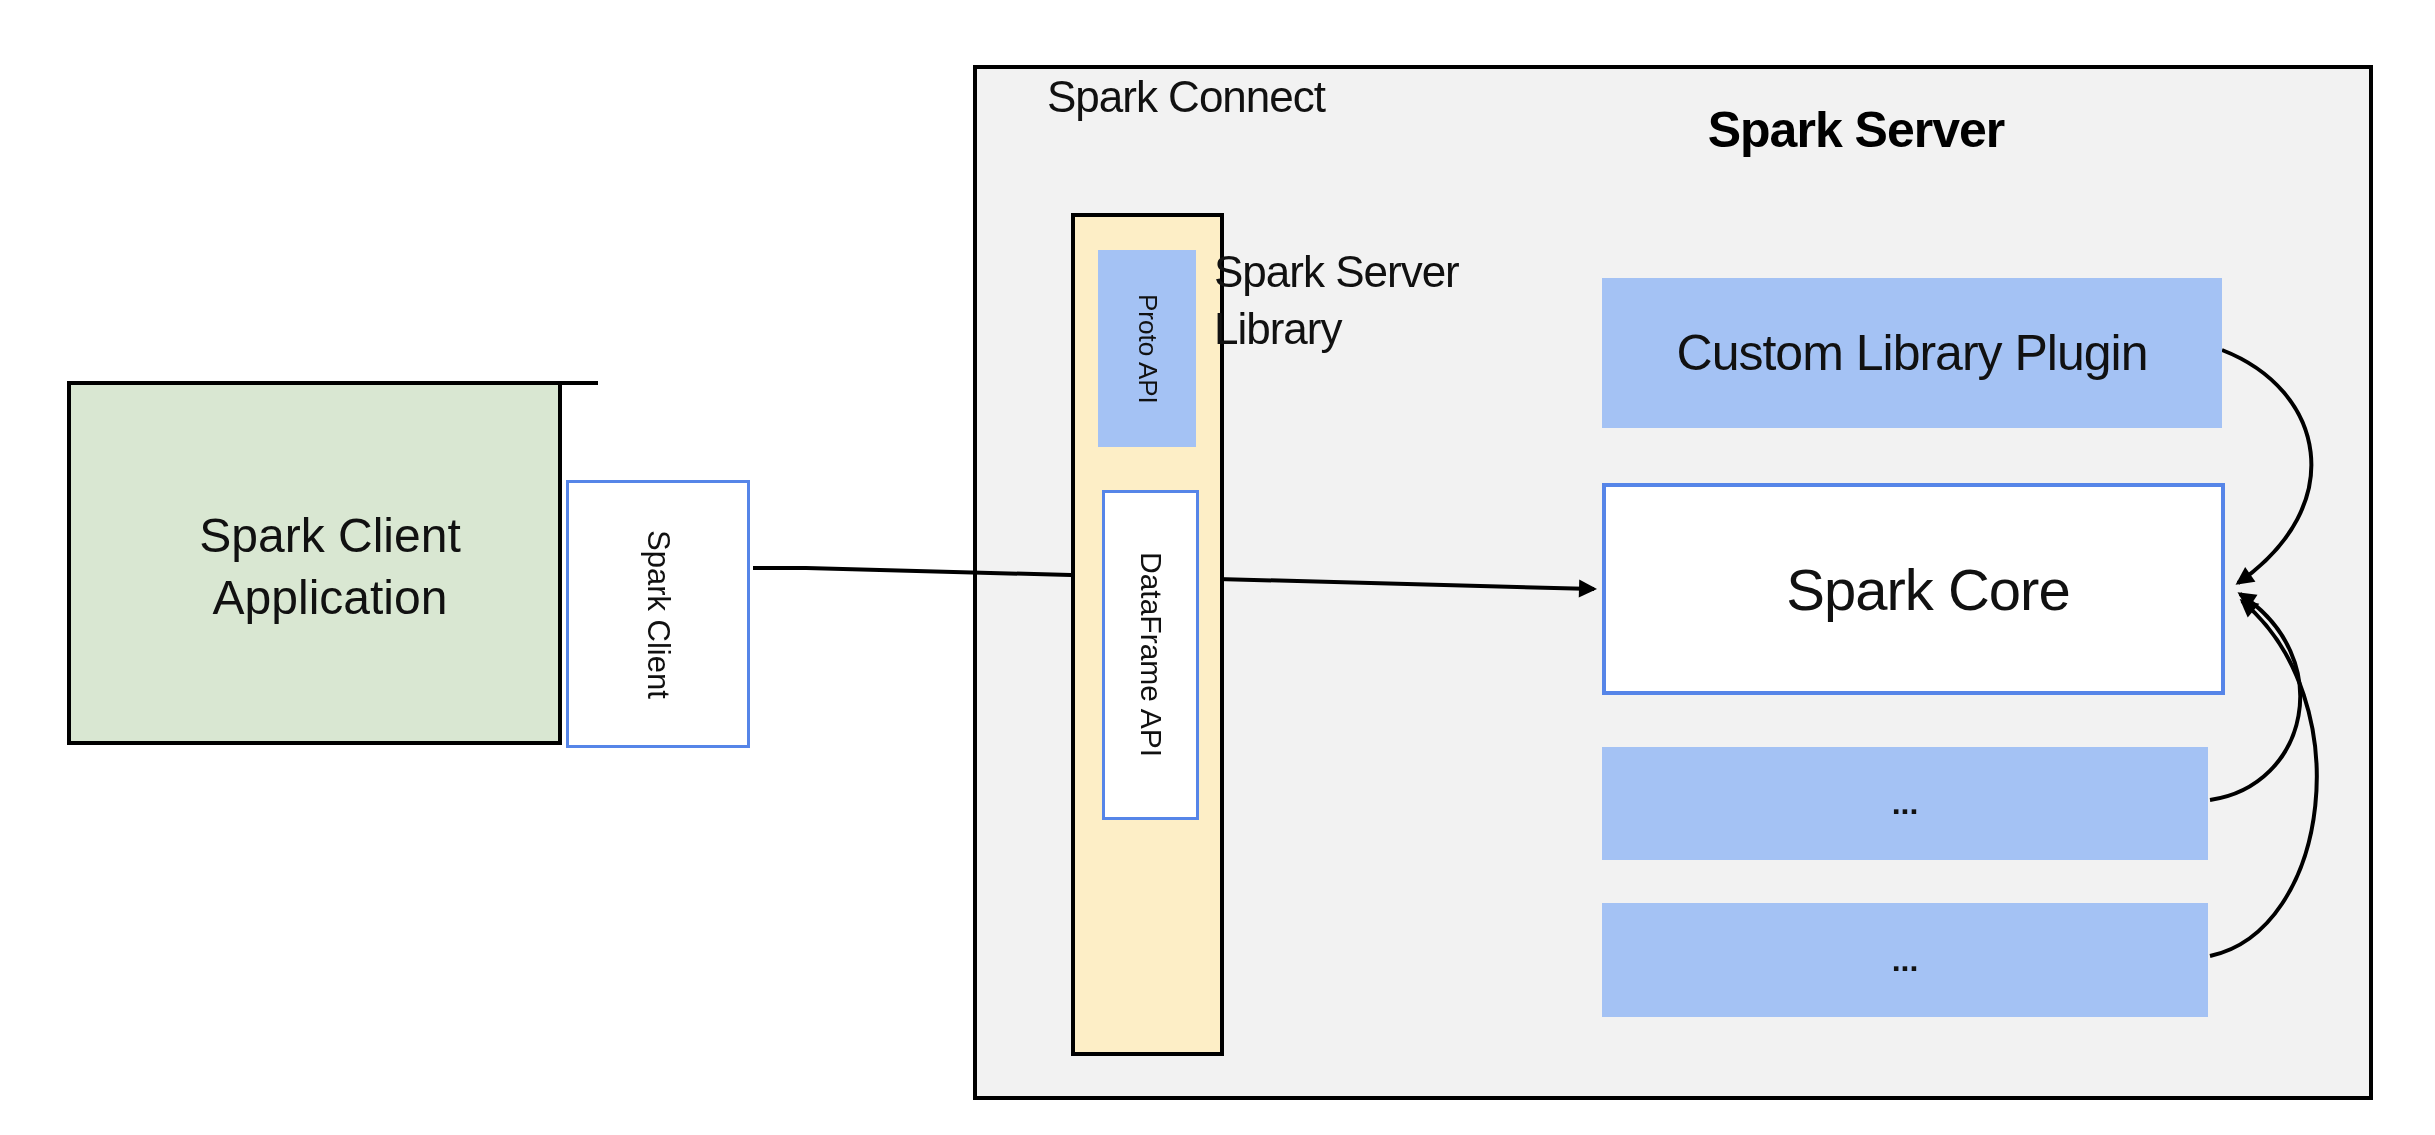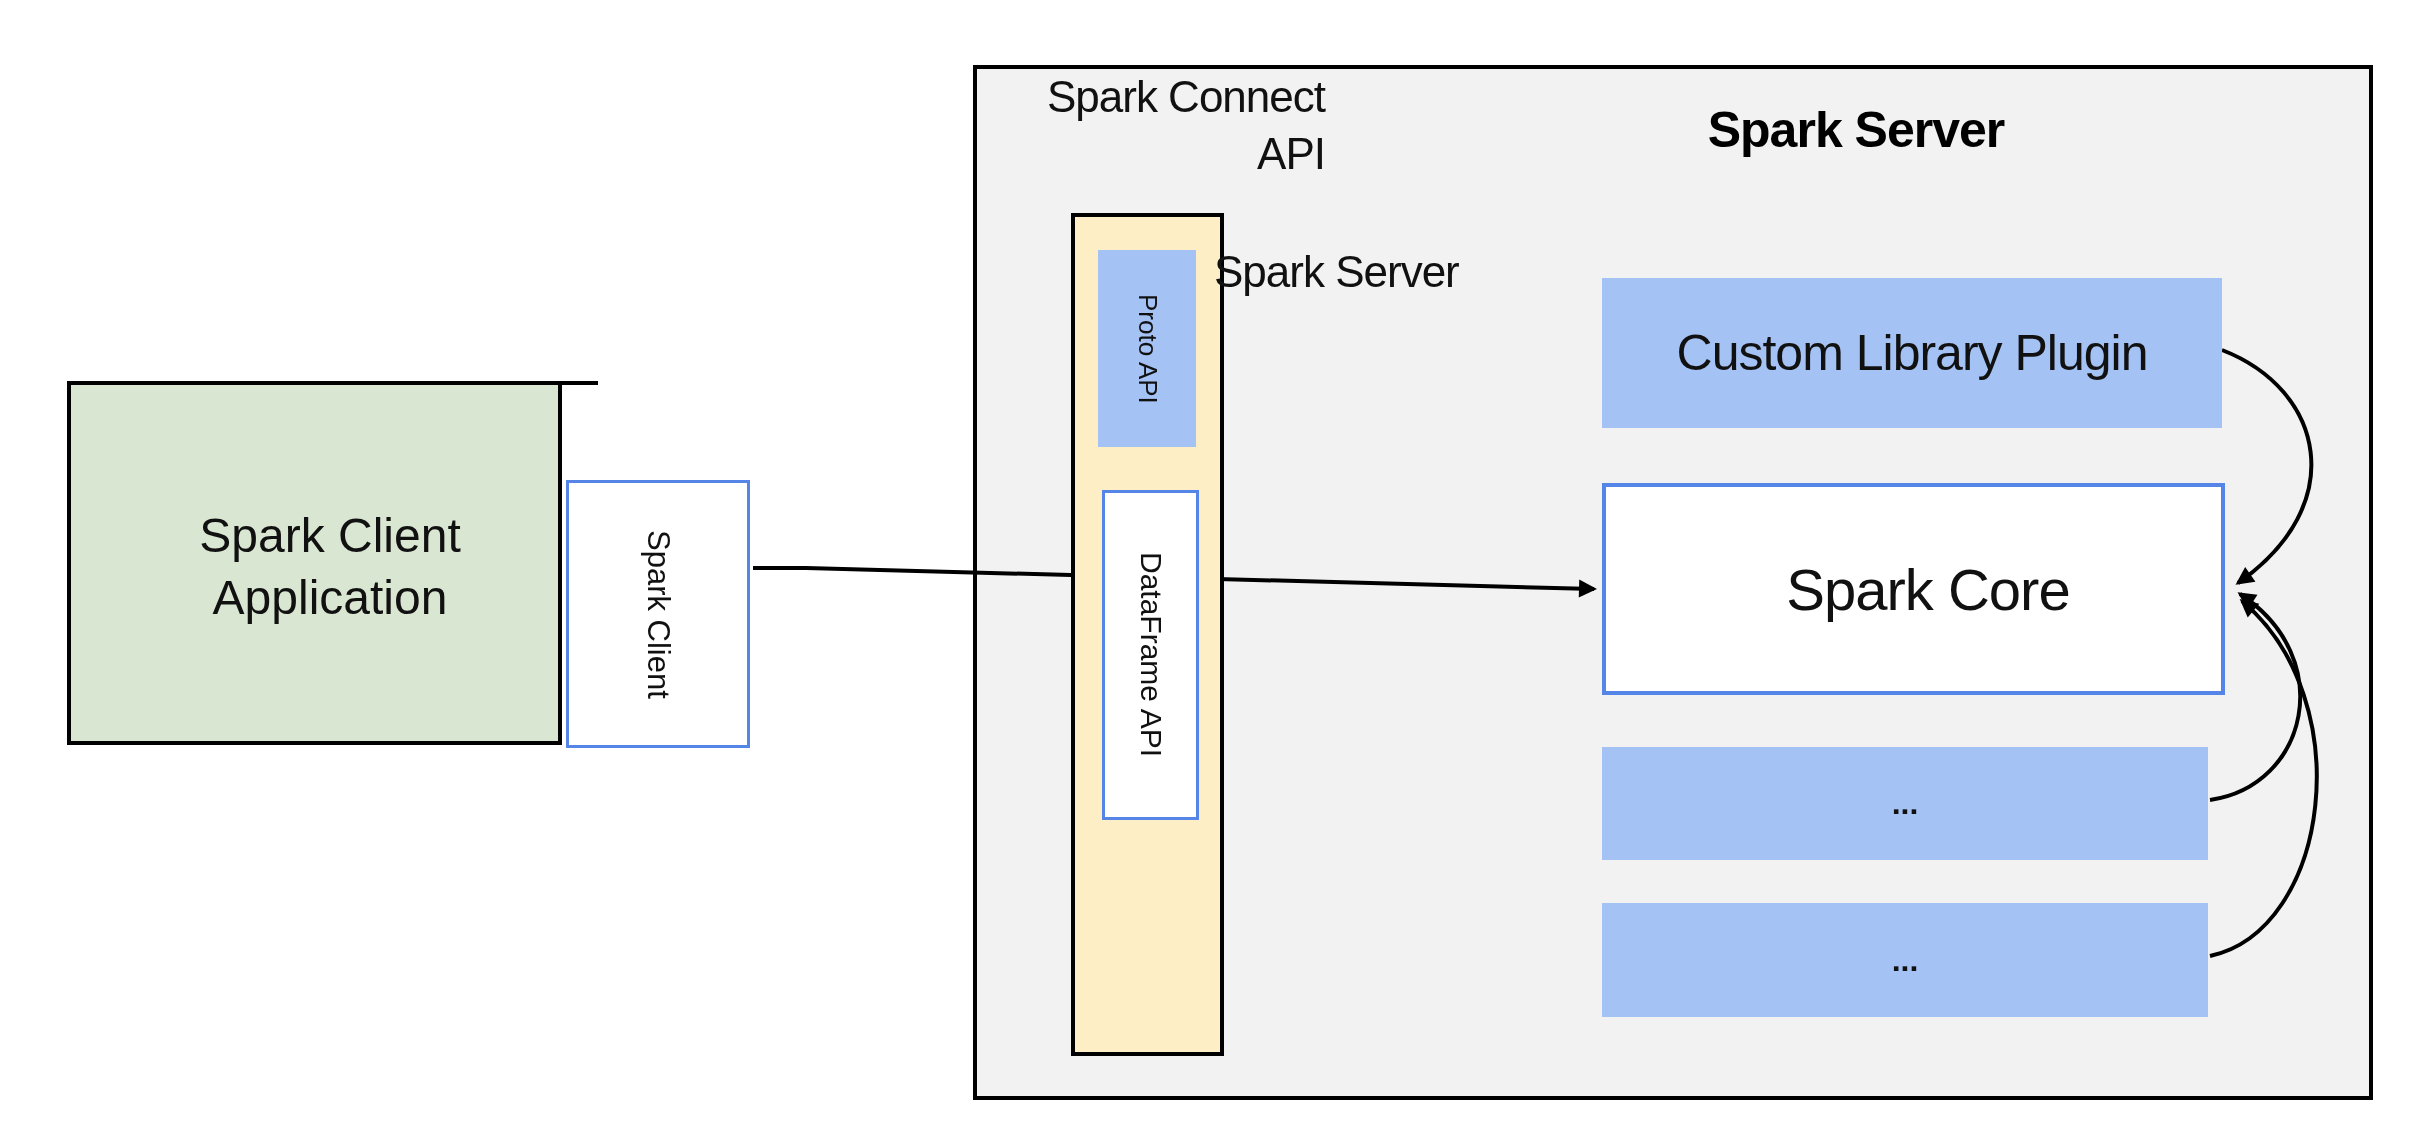--- a/index.html
+++ b/index.html
@@ -158,35 +158,35 @@
     <div>Application</div>
   </div>
 
 
   <div class="abs spark-client-box">
     <span class="vtext">Spark Client</span>
   </div>
 
   <div class="abs connect-api-label">
     <div>Spark Connect</div>
-    <div>API</div>
   </div>
 
   <div class="abs connect-pipe"></div>
 
   <div class="abs proto-api-box">
     <span class="vtext">Proto API</span>
   </div>
 
   <div class="abs dataframe-api-box">
     <span class="vtext">DataFrame API</span>
   </div>
 
   <div class="abs server-library-label">
     <div>Spark Server</div>
+    <div>Library</div>
   </div>
 
   <div class="abs server-title">Spark Server</div>
 
   <div class="abs plugin-box">
     <span>Custom Library Plugin</span>
   </div>
 
   <div class="abs spark-core-box">
     <span>Spark Core</span>

